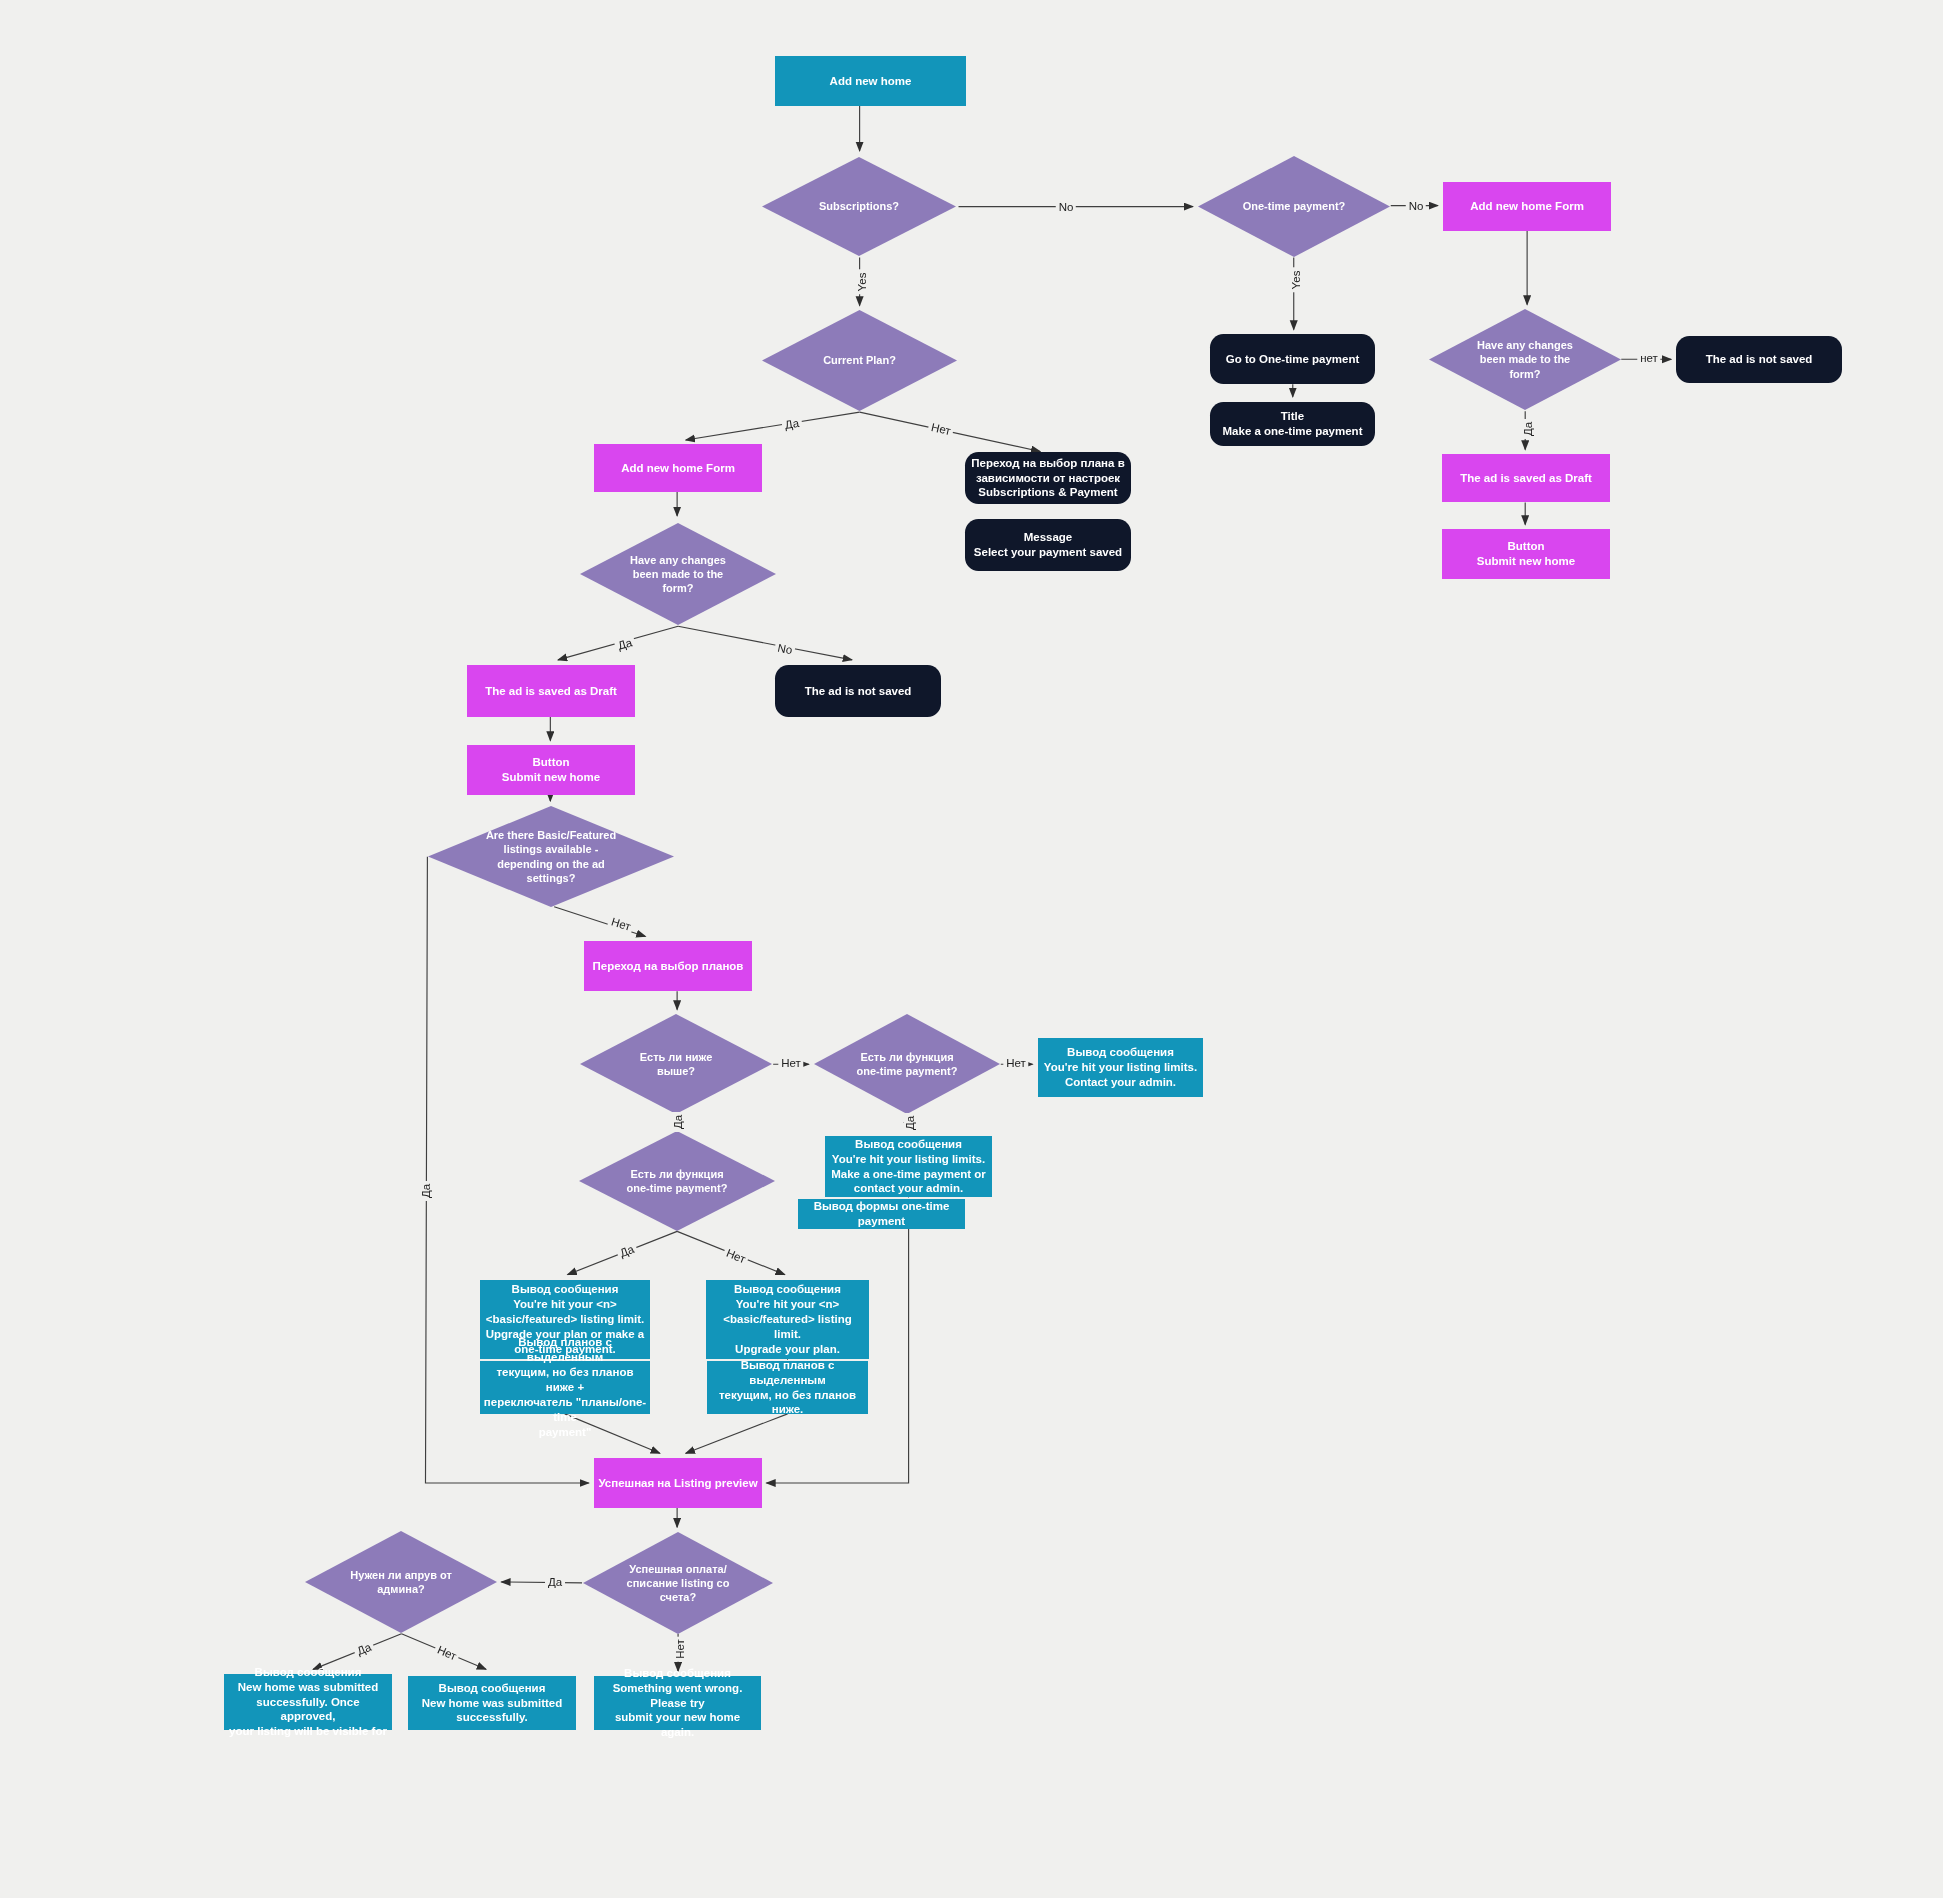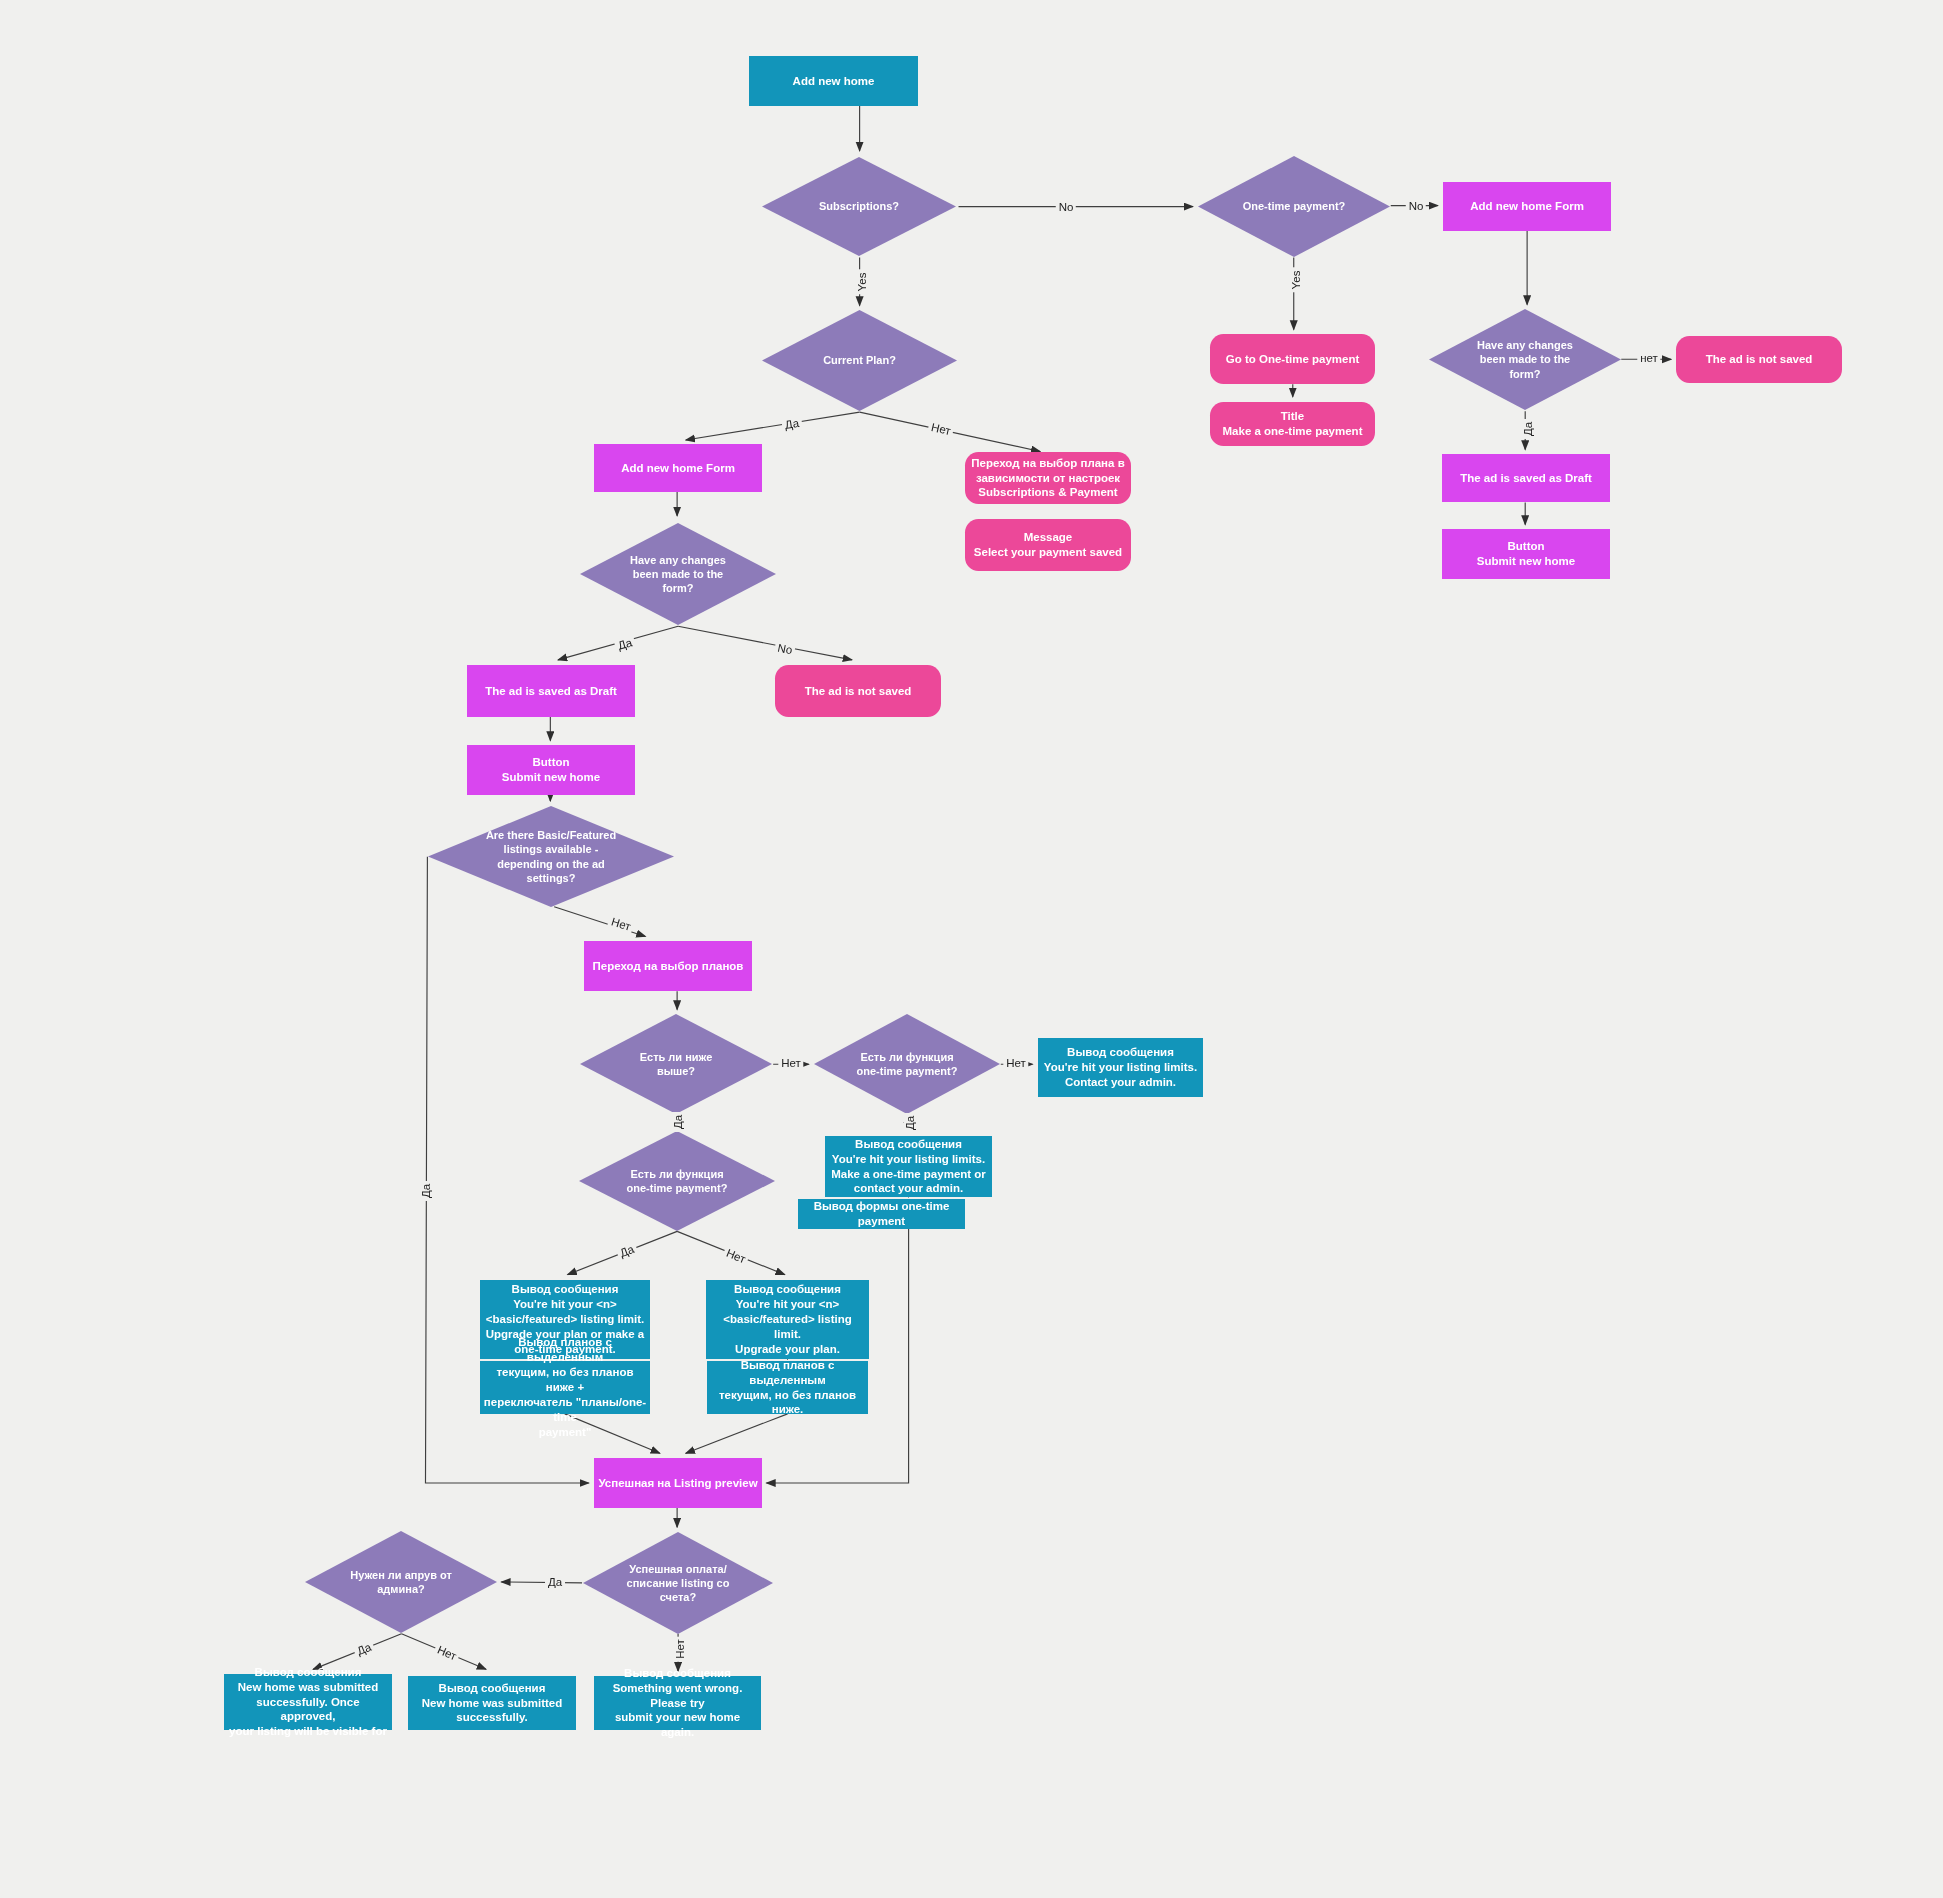--- a/index.html
+++ b/index.html
@@ -3,21 +3,21 @@
 <meta charset="utf-8">
 <style>
   html,body{margin:0;padding:0;background:#f0f0ee;}
   #stage{position:relative;width:1943px;height:1898px;background:#f0f0ee;overflow:hidden;
          font-family:"Liberation Sans",sans-serif;}
   #edges{position:absolute;left:0;top:0;}
   .node{position:absolute;display:flex;align-items:center;justify-content:center;
         text-align:center;color:#ffffff;font-weight:bold;font-size:11.5px;line-height:1.3;
         white-space:pre-line;box-sizing:border-box;padding:3.8px;}
   .rect-blue{background:#1295ba;}
-  .round-blue{background:#ec4899;border-radius:13.4px;}
+  .round-blue{background:#0f172a;border-radius:13.4px;}
   .rect-green{background:#d946ef;}
   .diamond{background:#8d7bb9;clip-path:polygon(50% 0,100% 50%,50% 100%,0 50%);
            padding:11.5px;font-size:11px;}
   .elabel{position:absolute;font-size:11.5px;color:#222222;background:#f0f0ee;
           padding:0 2.9px;white-space:nowrap;transform:translate(-50%,-50%);}
 </style>
 </head>
 <body>
 
 <div id="stage">
@@ -62,21 +62,21 @@
       <path d="M588,1472 L687,1513" marker-end="url(#arw)"></path>
       <path d="M820,1472 L714,1513" marker-end="url(#arw)"></path>
       <path d="M705,1570 L705,1590" marker-end="url(#arw)"></path>
       <path d="M606,1648 L522,1647" marker-end="url(#arw)"></path>
       <path d="M706,1701 L706,1740" marker-end="url(#arw)"></path>
       <path d="M418,1701 L326,1738" marker-end="url(#arw)"></path>
       <path d="M418,1701 L506,1738" marker-end="url(#arw)"></path>
     </g>
   </svg>
 
-  <div class="node rect-blue" style="left:749px;top:56px;width:169px;height:50px">Add new home</div>
+  <div class="node rect-blue" style="left:775px;top:56px;width:191px;height:50px">Add new home</div>
   <div class="node diamond" style="left:762px;top:157px;width:194px;height:99px">Subscriptions?</div>
   <div class="node diamond" style="left:1198px;top:156px;width:192px;height:101px">One-time payment?</div>
   <div class="node rect-green" style="left:1443px;top:182px;width:168px;height:49px">Add new home Form</div>
   <div class="node round-blue" style="left:1210px;top:334px;width:165px;height:50px">Go to One-time payment</div>
   <div class="node round-blue" style="left:1210px;top:402px;width:165px;height:44px">Title
 Make a one-time payment</div>
   <div class="node diamond" style="left:1429px;top:309px;width:192px;height:101px">Have any changes
 been made to the
 form?</div>
   <div class="node round-blue" style="left:1676px;top:336px;width:166px;height:47px">The ad is not saved</div>

